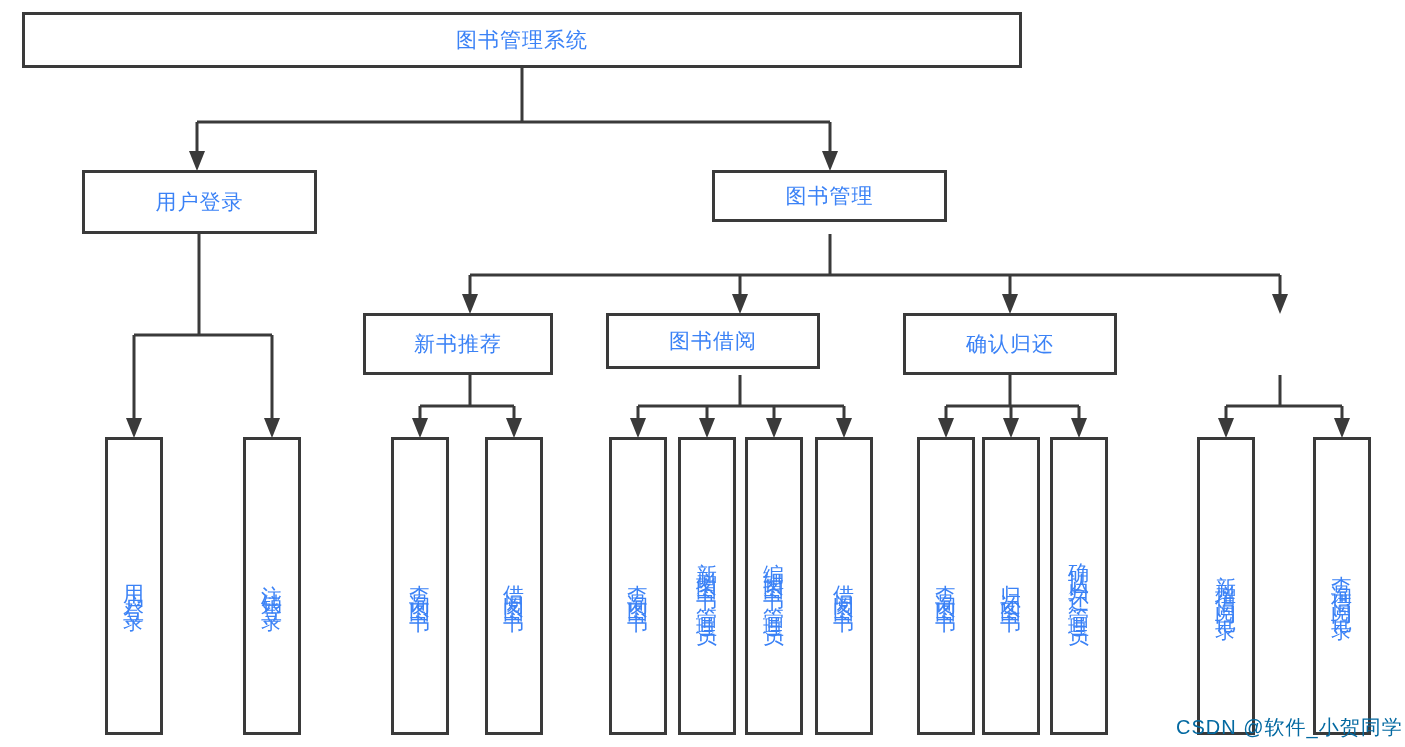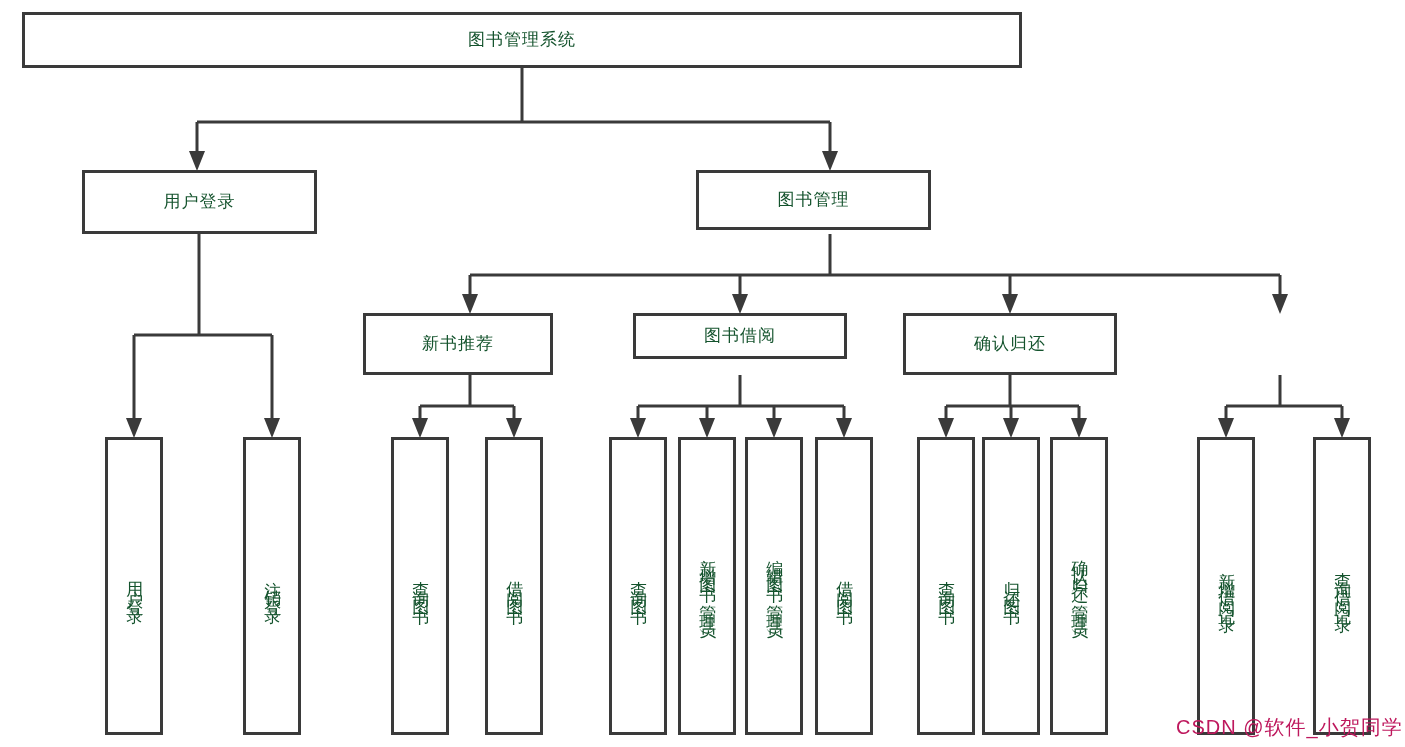--- a/index.html
+++ b/index.html
@@ -4,30 +4,30 @@
 <style>
   html,body{margin:0;padding:0;background:#ffffff;}
   .stage{
     position:relative;width:1405px;height:747px;background:#ffffff;overflow:hidden;
     font-family:"Liberation Sans","DejaVu Sans",sans-serif;color:#2d2d2d;
   }
   .connectors{position:absolute;left:0;top:0;z-index:1;}
   .node{
     position:absolute;z-index:2;box-sizing:border-box;background:#ffffff;
     border:3px solid #3a3a3a;display:flex;align-items:center;justify-content:center;
-    font-size:17px;line-height:1.2;color:#14532d;
+    font-size:21px;line-height:1.2;color:#3b82f6;
   }
   .node.h span{letter-spacing:1px;white-space:nowrap;}
   .node.v span{
     writing-mode:vertical-rl;text-orientation:mixed;letter-spacing:9px;
     white-space:nowrap;
   }
   .watermark{
     position:absolute;z-index:3;left:1176px;top:714px;font-size:20px;
-    color:#be185d;letter-spacing:1px;white-space:nowrap;
+    color:#0369a1;letter-spacing:1px;white-space:nowrap;
   }
 </style>
 </head>
 <body>
 
 <div class="stage">
 
   <svg class="connectors" width="1405" height="747" viewBox="0 0 1405 747">
     <g stroke="#3a3a3a" stroke-width="3" fill="none">
       <path d="M522 68 V122 M197 122 H830 M197 122 V151 M830 122 V151"></path>
@@ -61,28 +61,28 @@
     </g>
   </svg>
 
   <div class="node h" style="left:22px;top:12px;width:1000px;height:56px">
     <span>图书管理系统</span>
   </div>
 
   <div class="node h" style="left:82px;top:170px;width:235px;height:64px">
     <span>用户登录</span>
   </div>
-  <div class="node h" style="left:696px;top:170px;width:235px;height:60px">
+  <div class="node h" style="left:712px;top:170px;width:235px;height:52px">
     <span>图书管理</span>
   </div>
 
   <div class="node h" style="left:363px;top:313px;width:190px;height:62px">
     <span>新书推荐</span>
   </div>
-  <div class="node h" style="left:633px;top:313px;width:214px;height:46px">
+  <div class="node h" style="left:606px;top:313px;width:214px;height:56px">
     <span>图书借阅</span>
   </div>
   <div class="node h" style="left:903px;top:313px;width:214px;height:62px">
     <span>确认归还</span>
   </div>
 
   <div class="node v" style="left:105px;top:437px;width:58px;height:298px">
     <span>用户登录</span>
   </div>
   <div class="node v" style="left:243px;top:437px;width:58px;height:298px">

